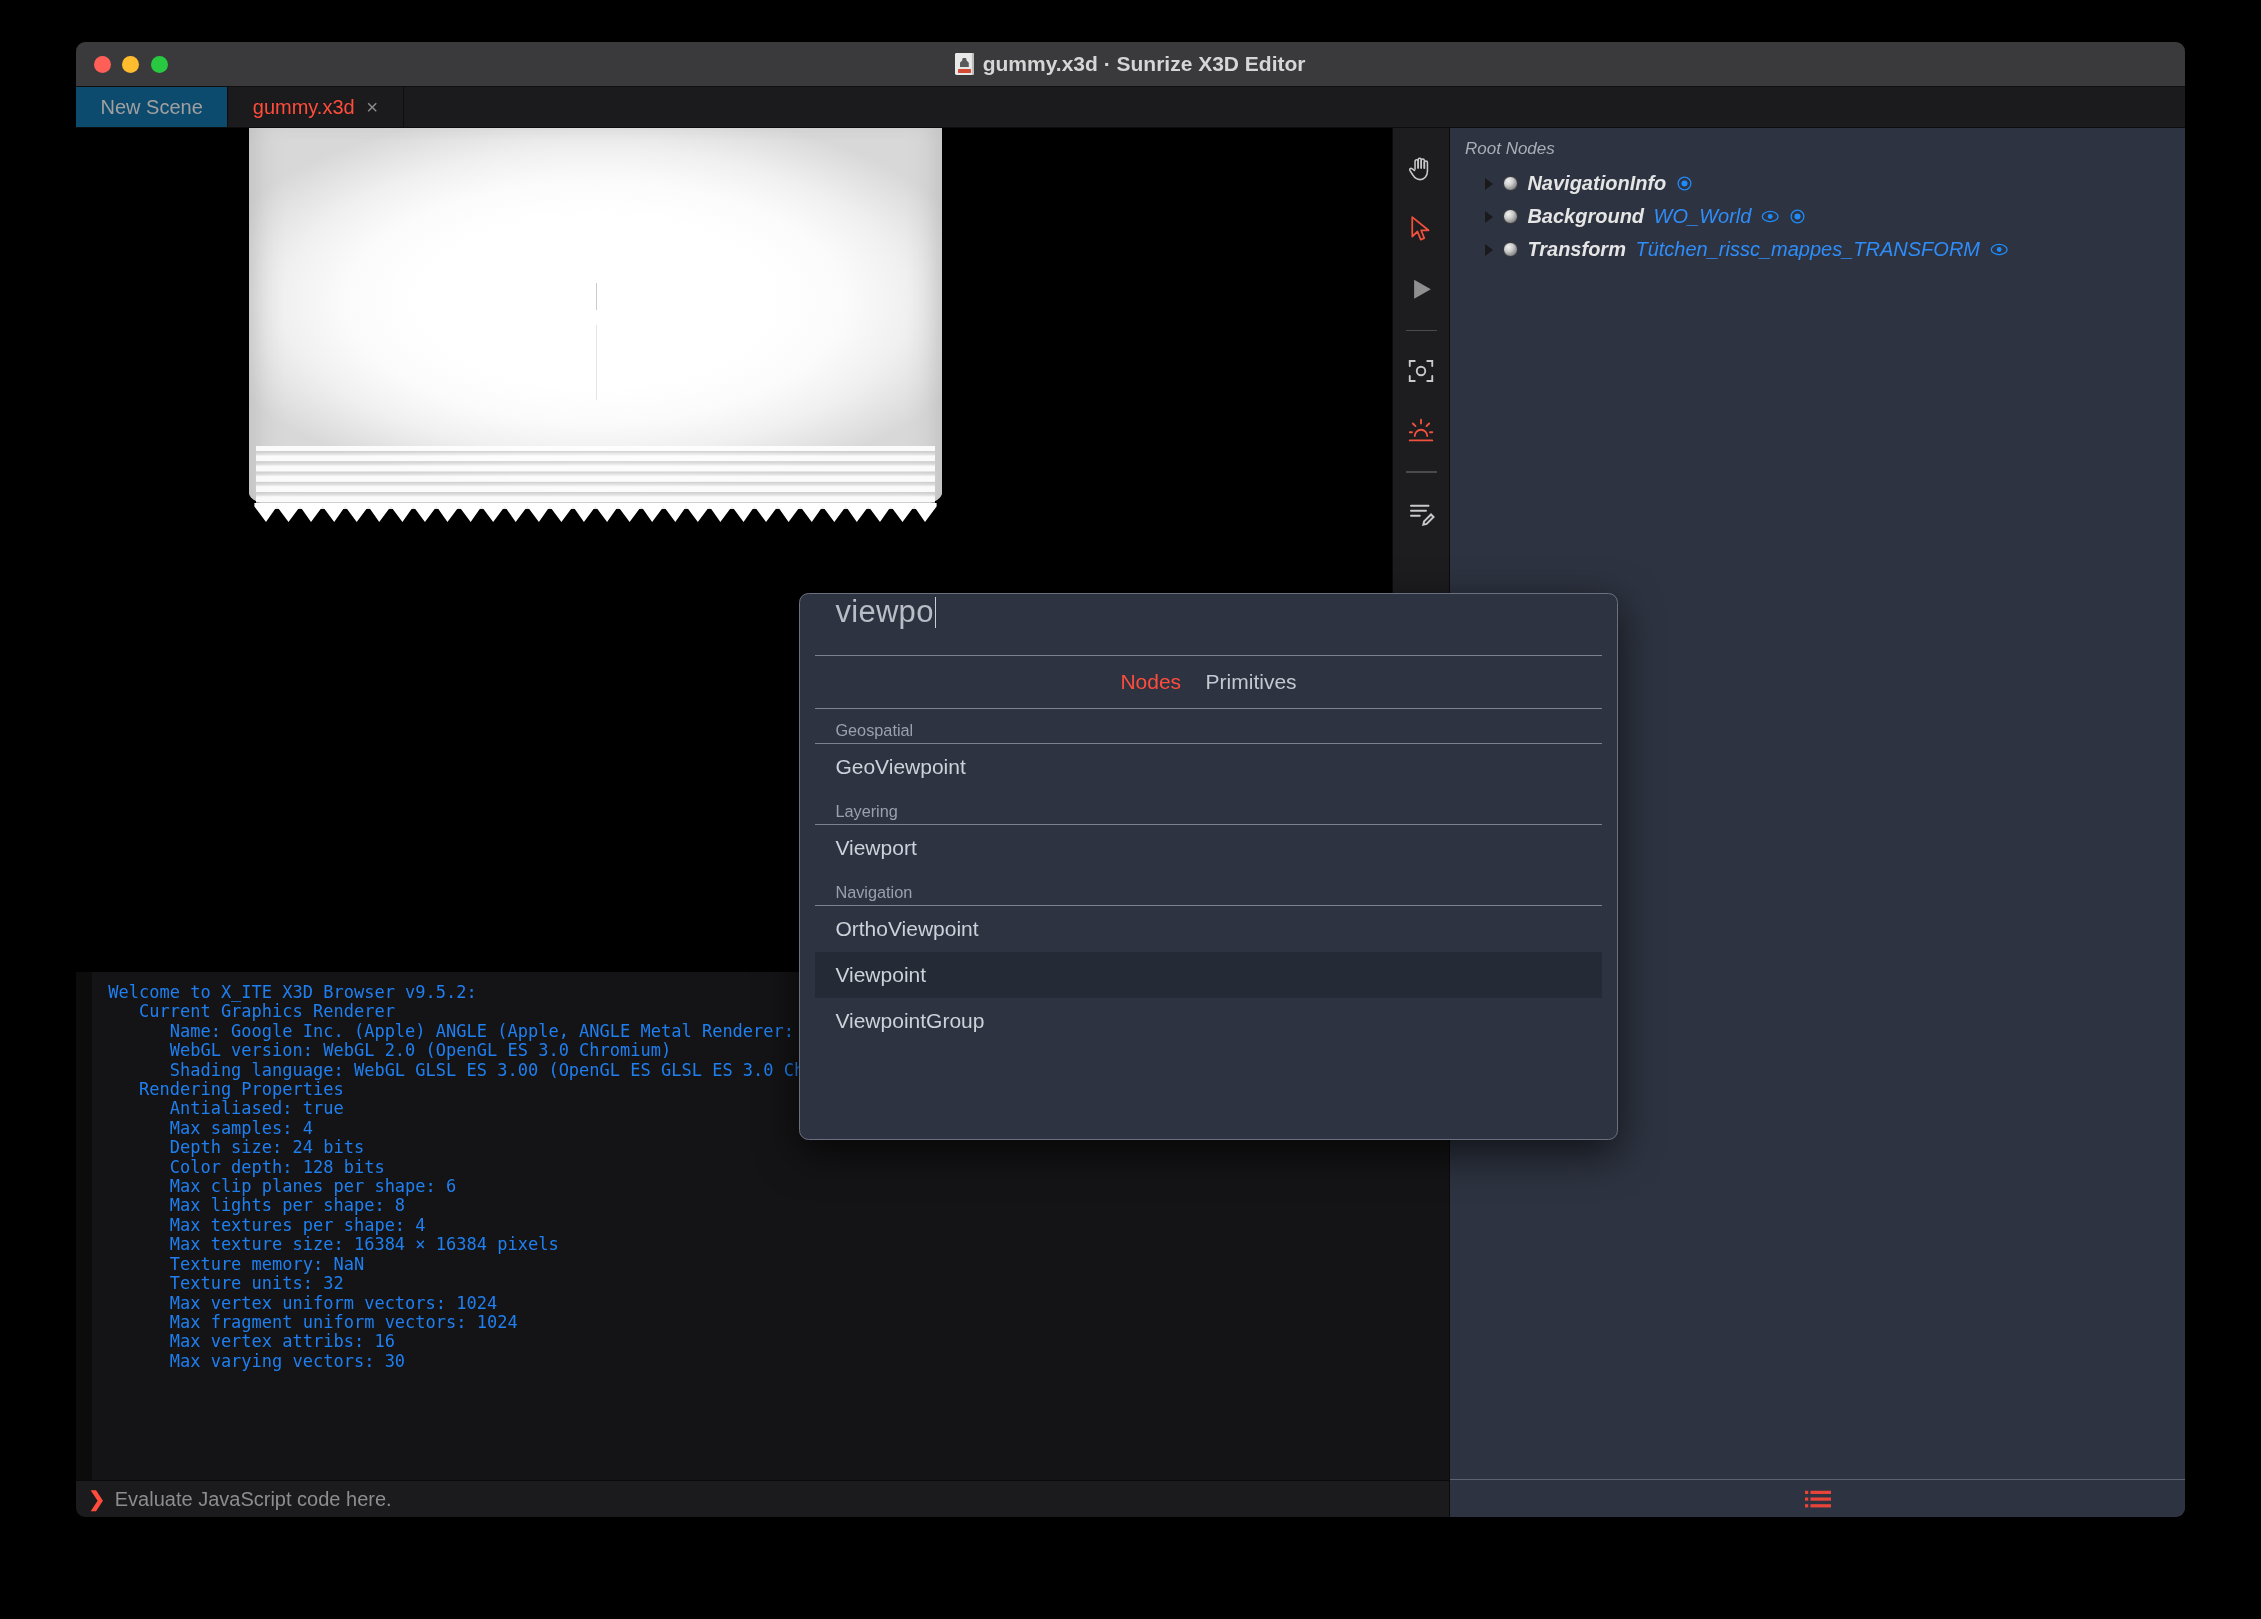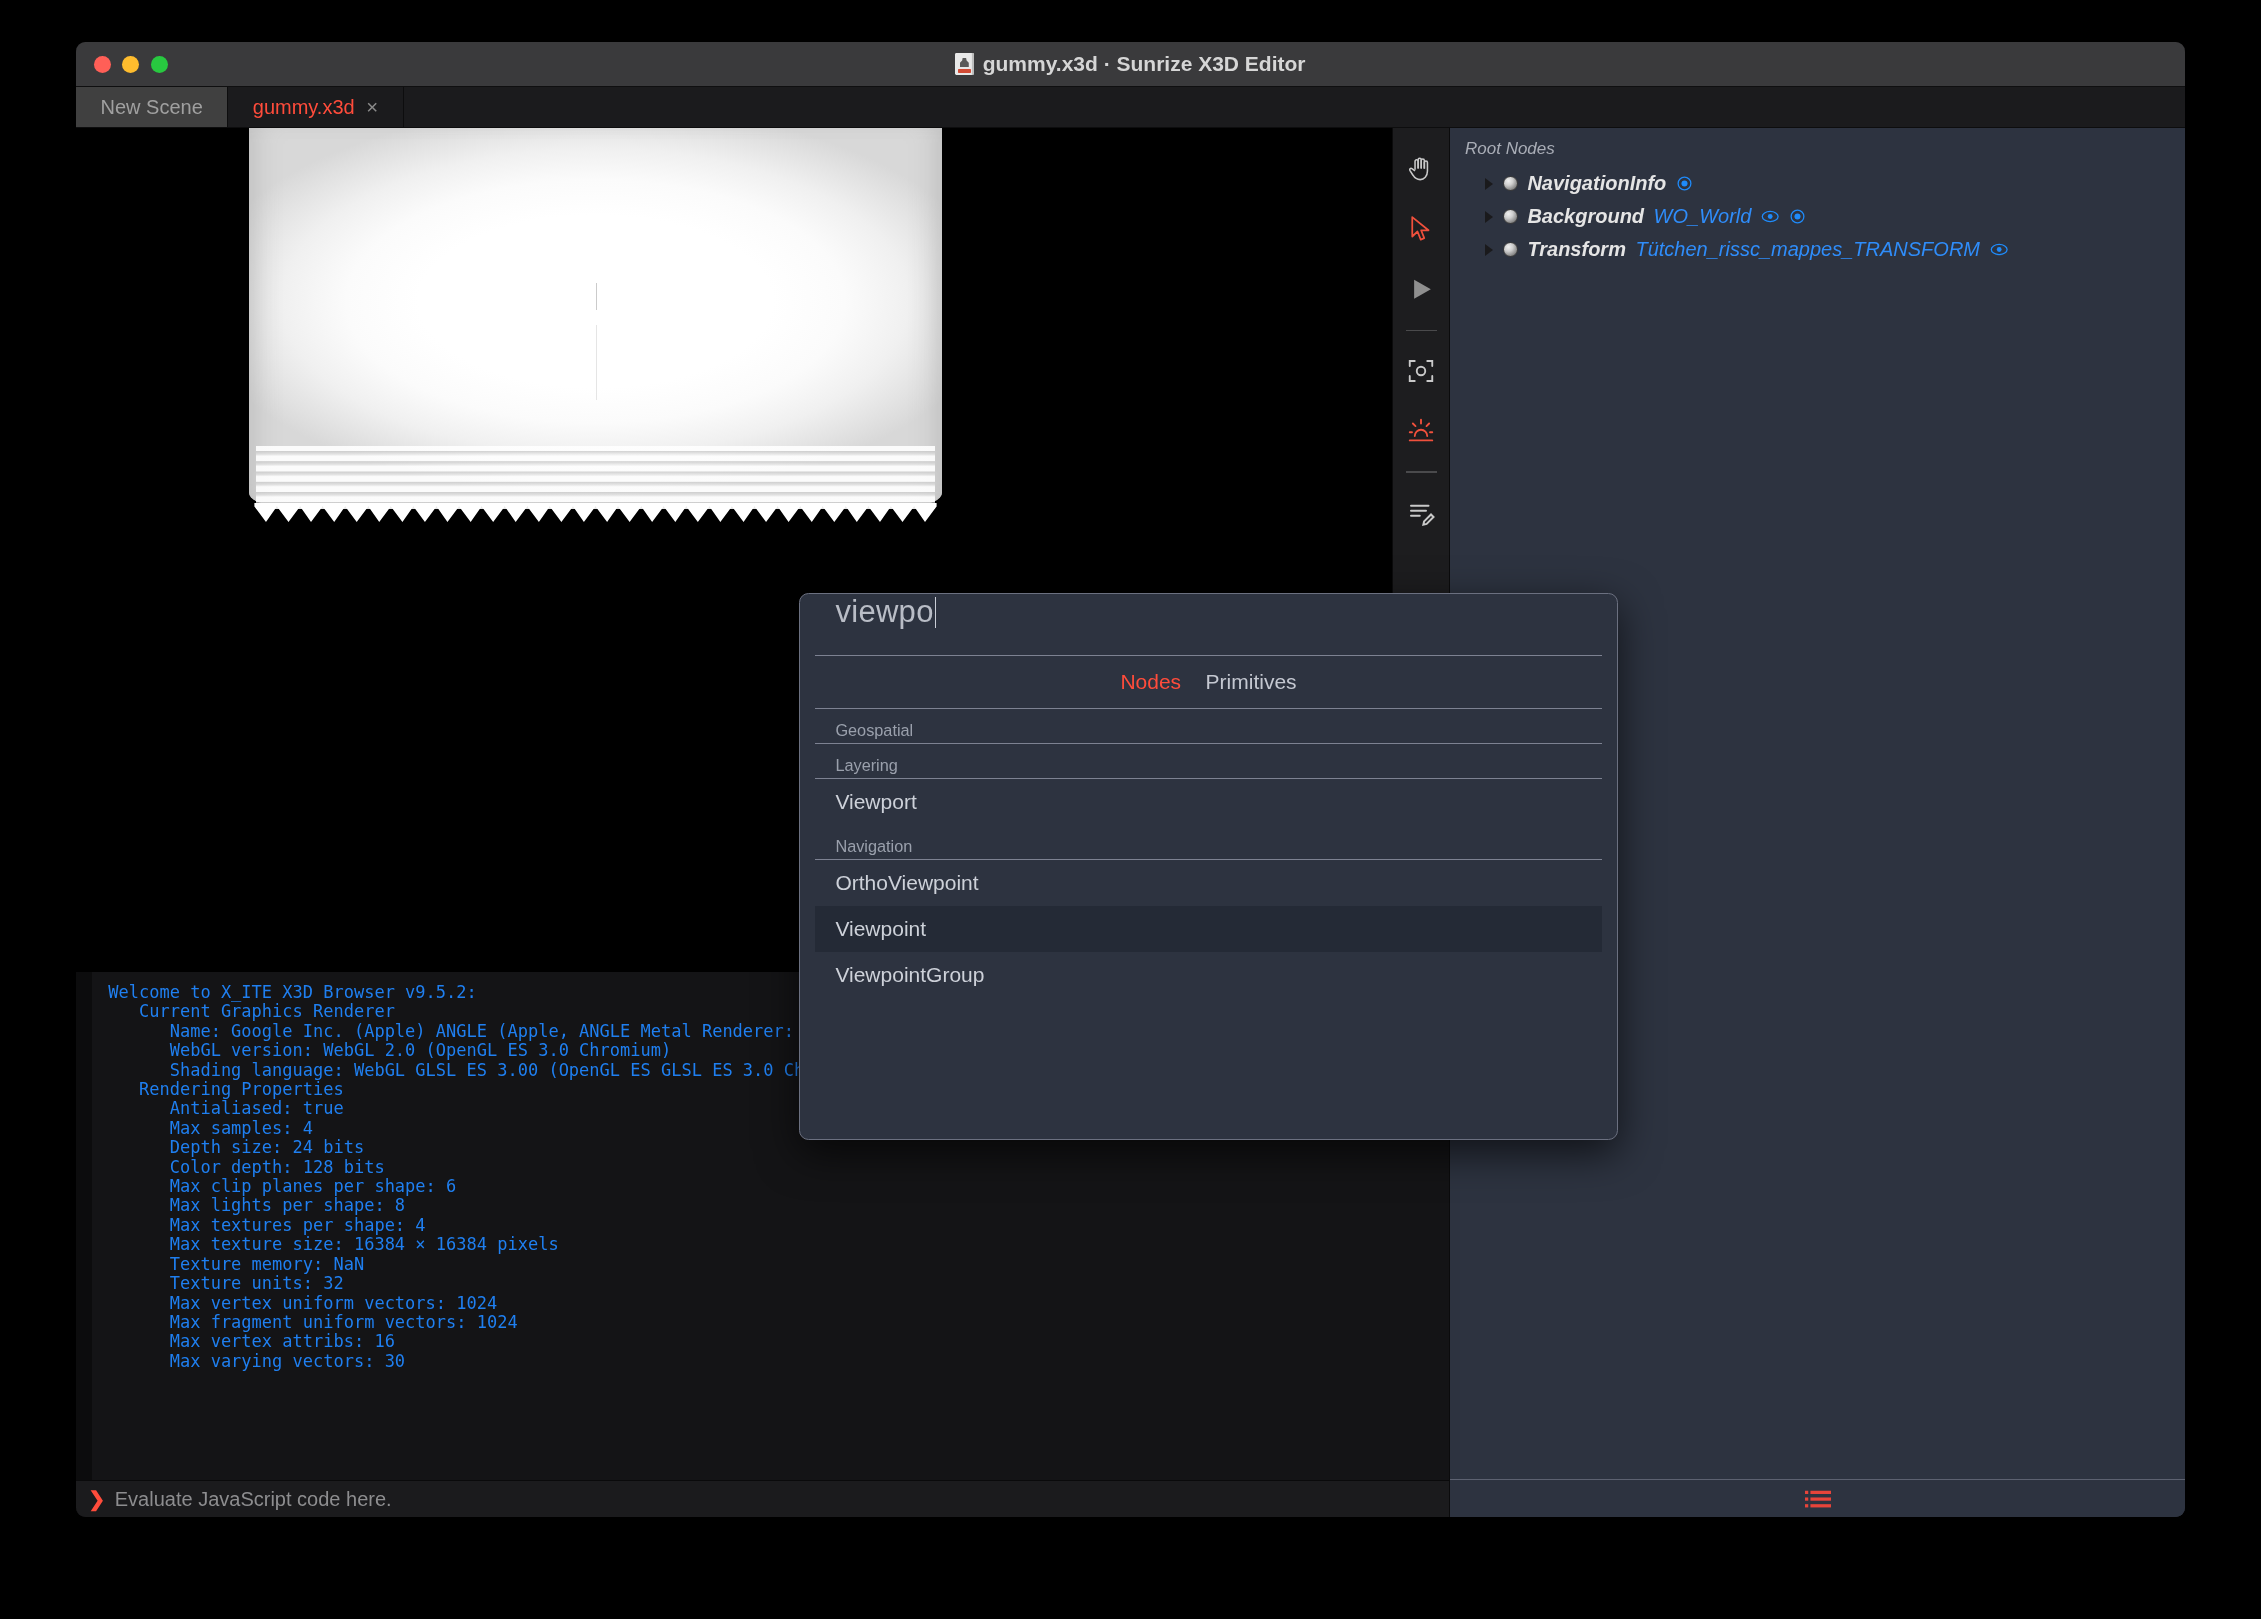--- a/index.html
+++ b/index.html
@@ -62,21 +62,21 @@
     display: flex; height: 41px;
     background: #1b1b1d;
     border-bottom: 0.7px solid #0d0d0e;
   }
   .tab {
     display: flex; align-items: center; gap: 11.6px;
     padding: 0 24.5px;
     font-size: 20px;
     border-right: 0.7px solid #0d0d0e;
     color: #a0a0a0;
-    background: #404040;
+    background: #0c4a6e;
   }
   .tab.active { background: #1b1b1d; color: #ff4c3b; }
   .tab-close { color: #8a8a8a; font-size: 20.4px; line-height: 1; }
 
   
   #body-split { display: flex; height: 1390px; }
 
   #left-column { width: 1373px; display: flex; flex-direction: column; background:#0c0c0d; }
 
   
@@ -445,20 +445,21 @@
           <span id="caret-bar"></span>
         </span>
     </div>
 
     <div id="popup-tabs">
       <span class="ptab active">Nodes</span>
       <span class="ptab">Primitives</span>
     </div>
 
     <div class="group-label">Geospatial</div>
+    <div class="opt">GeoViewpoint</div>
 
     <div class="group-label">Layering</div>
     <div class="opt">Viewport</div>
 
     <div class="group-label">Navigation</div>
     <div class="opt">OrthoViewpoint</div>
     <div class="opt selected">Viewpoint</div>
     <div class="opt">ViewpointGroup</div>
   </div>
 

